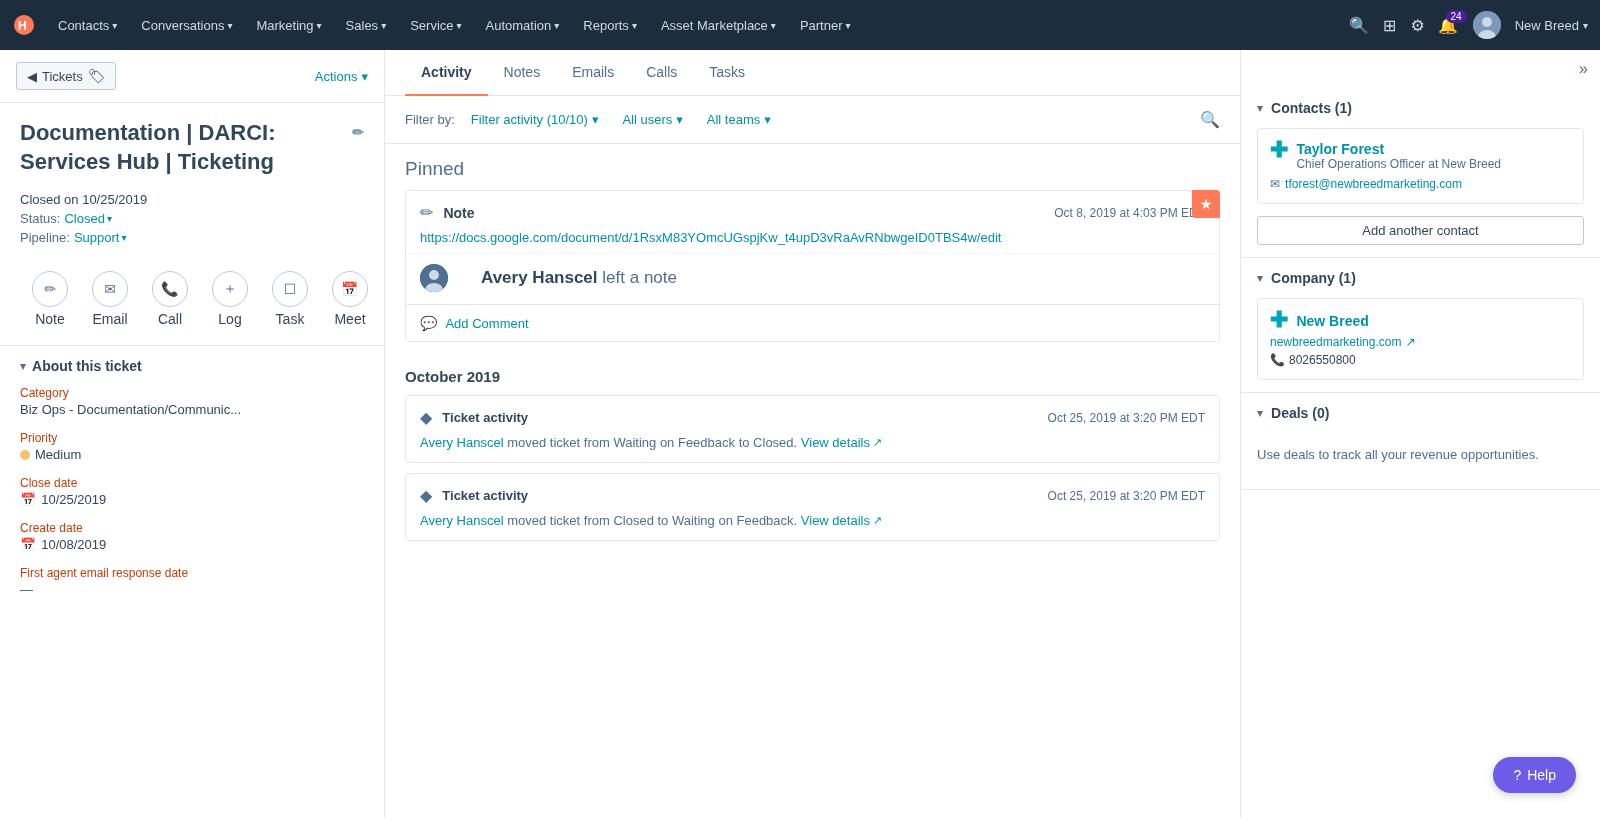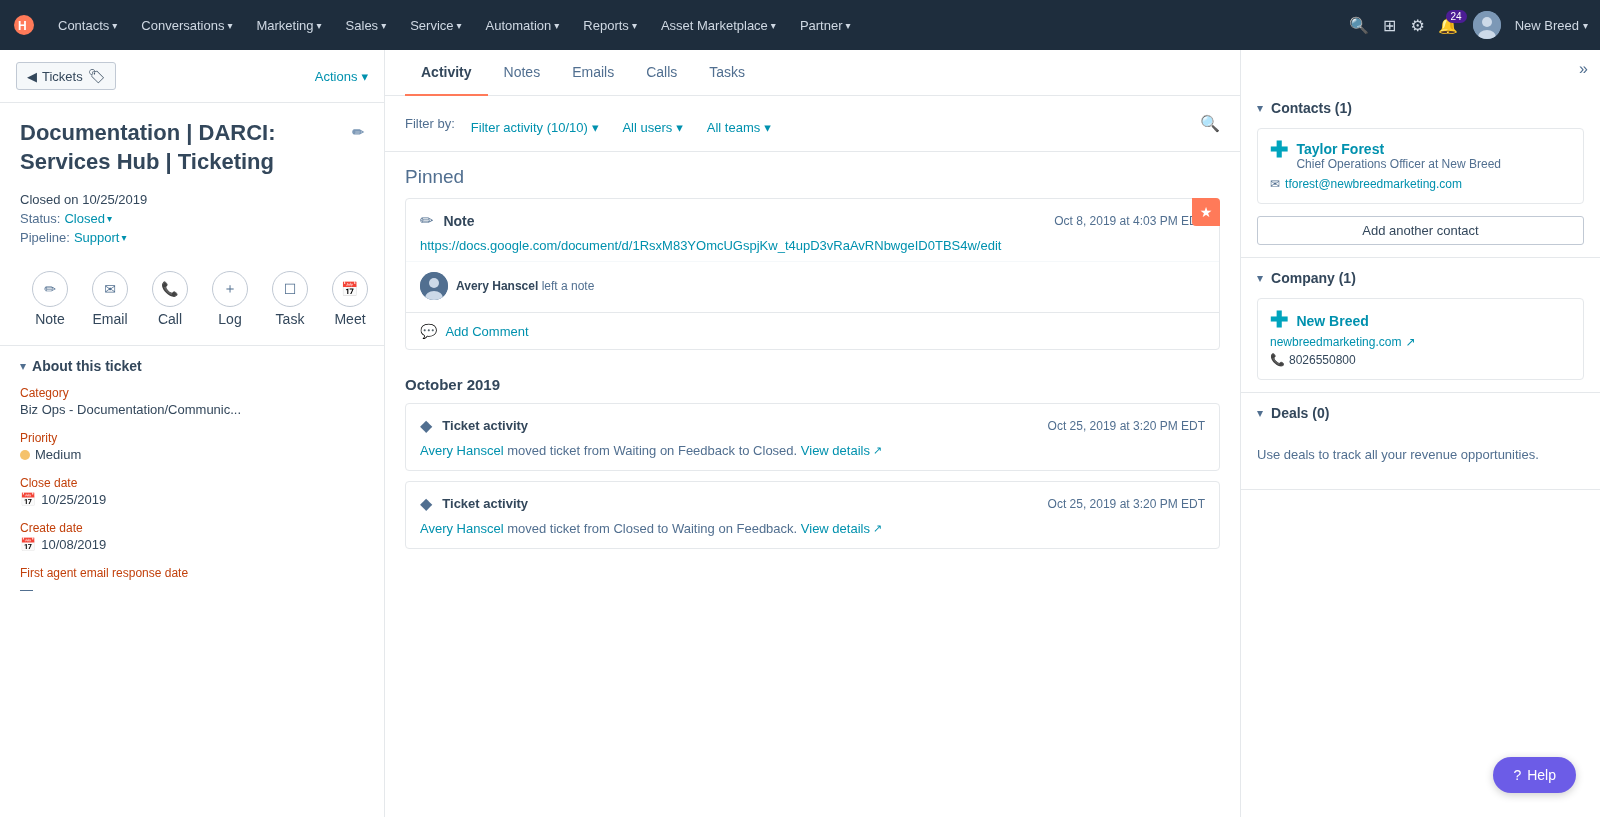--- a/index.html
+++ b/index.html
@@ -67,38 +67,38 @@
     .calendar-icon { font-size: 13px; color: #516f90; }
 
     
     .center-panel { flex: 1; background: #fff; overflow-y: auto; display: flex; flex-direction: column; }
     .tabs-bar { display: flex; border-bottom: 1px solid #e5e8eb; padding: 0 20px; }
     .tab { padding: 14px 16px; font-size: 14px; color: #516f90; cursor: pointer; border-bottom: 2px solid transparent; margin-bottom: -1px; }
     .tab.active { color: #33475b; font-weight: 600; border-bottom: 2px solid #ff7a59; }
 
     .filter-bar { display: flex; align-items: center; gap: 8px; padding: 12px 20px; border-bottom: 1px solid #e5e8eb; }
     .filter-label { font-size: 13px; color: #516f90; }
-    .filter-btn { font-size: 13px; color: #0091ae; display: flex; align-items: center; gap: 4px; cursor: pointer; padding: 4px 8px; border-radius: 3px; margin-top: 8px; }
+    .filter-btn { font-size: 13px; color: #0091ae; display: flex; align-items: center; gap: 4px; cursor: pointer; padding: 4px 8px; border-radius: 3px; }
     .filter-search { margin-left: auto; color: #516f90; cursor: pointer; font-size: 16px; }
 
     .activity-content { padding: 0 20px; flex: 1; }
 
     
     .pinned-label { font-size: 19px; color: #516f90; padding: 14px 0 10px; font-weight: 500; }
 
     .pinned-card { border: 1px solid #e5e8eb; border-radius: 4px; margin-bottom: 12px; position: relative; }
     .pinned-card-header { display: flex; align-items: center; padding: 12px 14px 8px; gap: 10px; }
     .pin-star { position: absolute; top: -1px; right: -1px; background: #ff7a59; color: white; width: 28px; height: 28px; border-radius: 0 4px 0 4px; display: flex; align-items: center; justify-content: center; font-size: 14px; }
     .note-icon { color: #516f90; font-size: 16px; }
     .note-title { font-weight: 600; font-size: 14px; }
     .note-time { margin-left: auto; font-size: 12px; color: #516f90; }
     .note-link { color: #0091ae; font-size: 13px; padding: 0 14px 8px; display: block; word-break: break-all; }
     .note-author { display: flex; align-items: center; gap: 8px; padding: 10px 14px 12px; border-top: 1px solid #f5f8fa; }
     .author-avatar { width: 28px; height: 28px; border-radius: 50%; background: #516f90; overflow: hidden; display: flex; align-items: center; justify-content: center; color: white; font-size: 11px; }
-    .author-text { font-size: 12px; color: #516f90; }
+    .author-text { font-size: 17px; color: #516f90; margin-left: 25px; }
     .author-name { color: #33475b; font-weight: 600; }
 
     .add-comment { padding: 10px 14px; border-top: 1px solid #e5e8eb; display: flex; align-items: center; gap: 8px; cursor: pointer; }
     .comment-icon { color: #7c98b6; font-size: 14px; }
     .comment-text { color: #0091ae; font-size: 13px; }
 
     
     .timeline-label { font-size: 15px; font-weight: 600; color: #33475b; padding: 14px 0 10px; }
 
     .activity-card { border: 1px solid #e5e8eb; border-radius: 4px; margin-bottom: 10px; }

